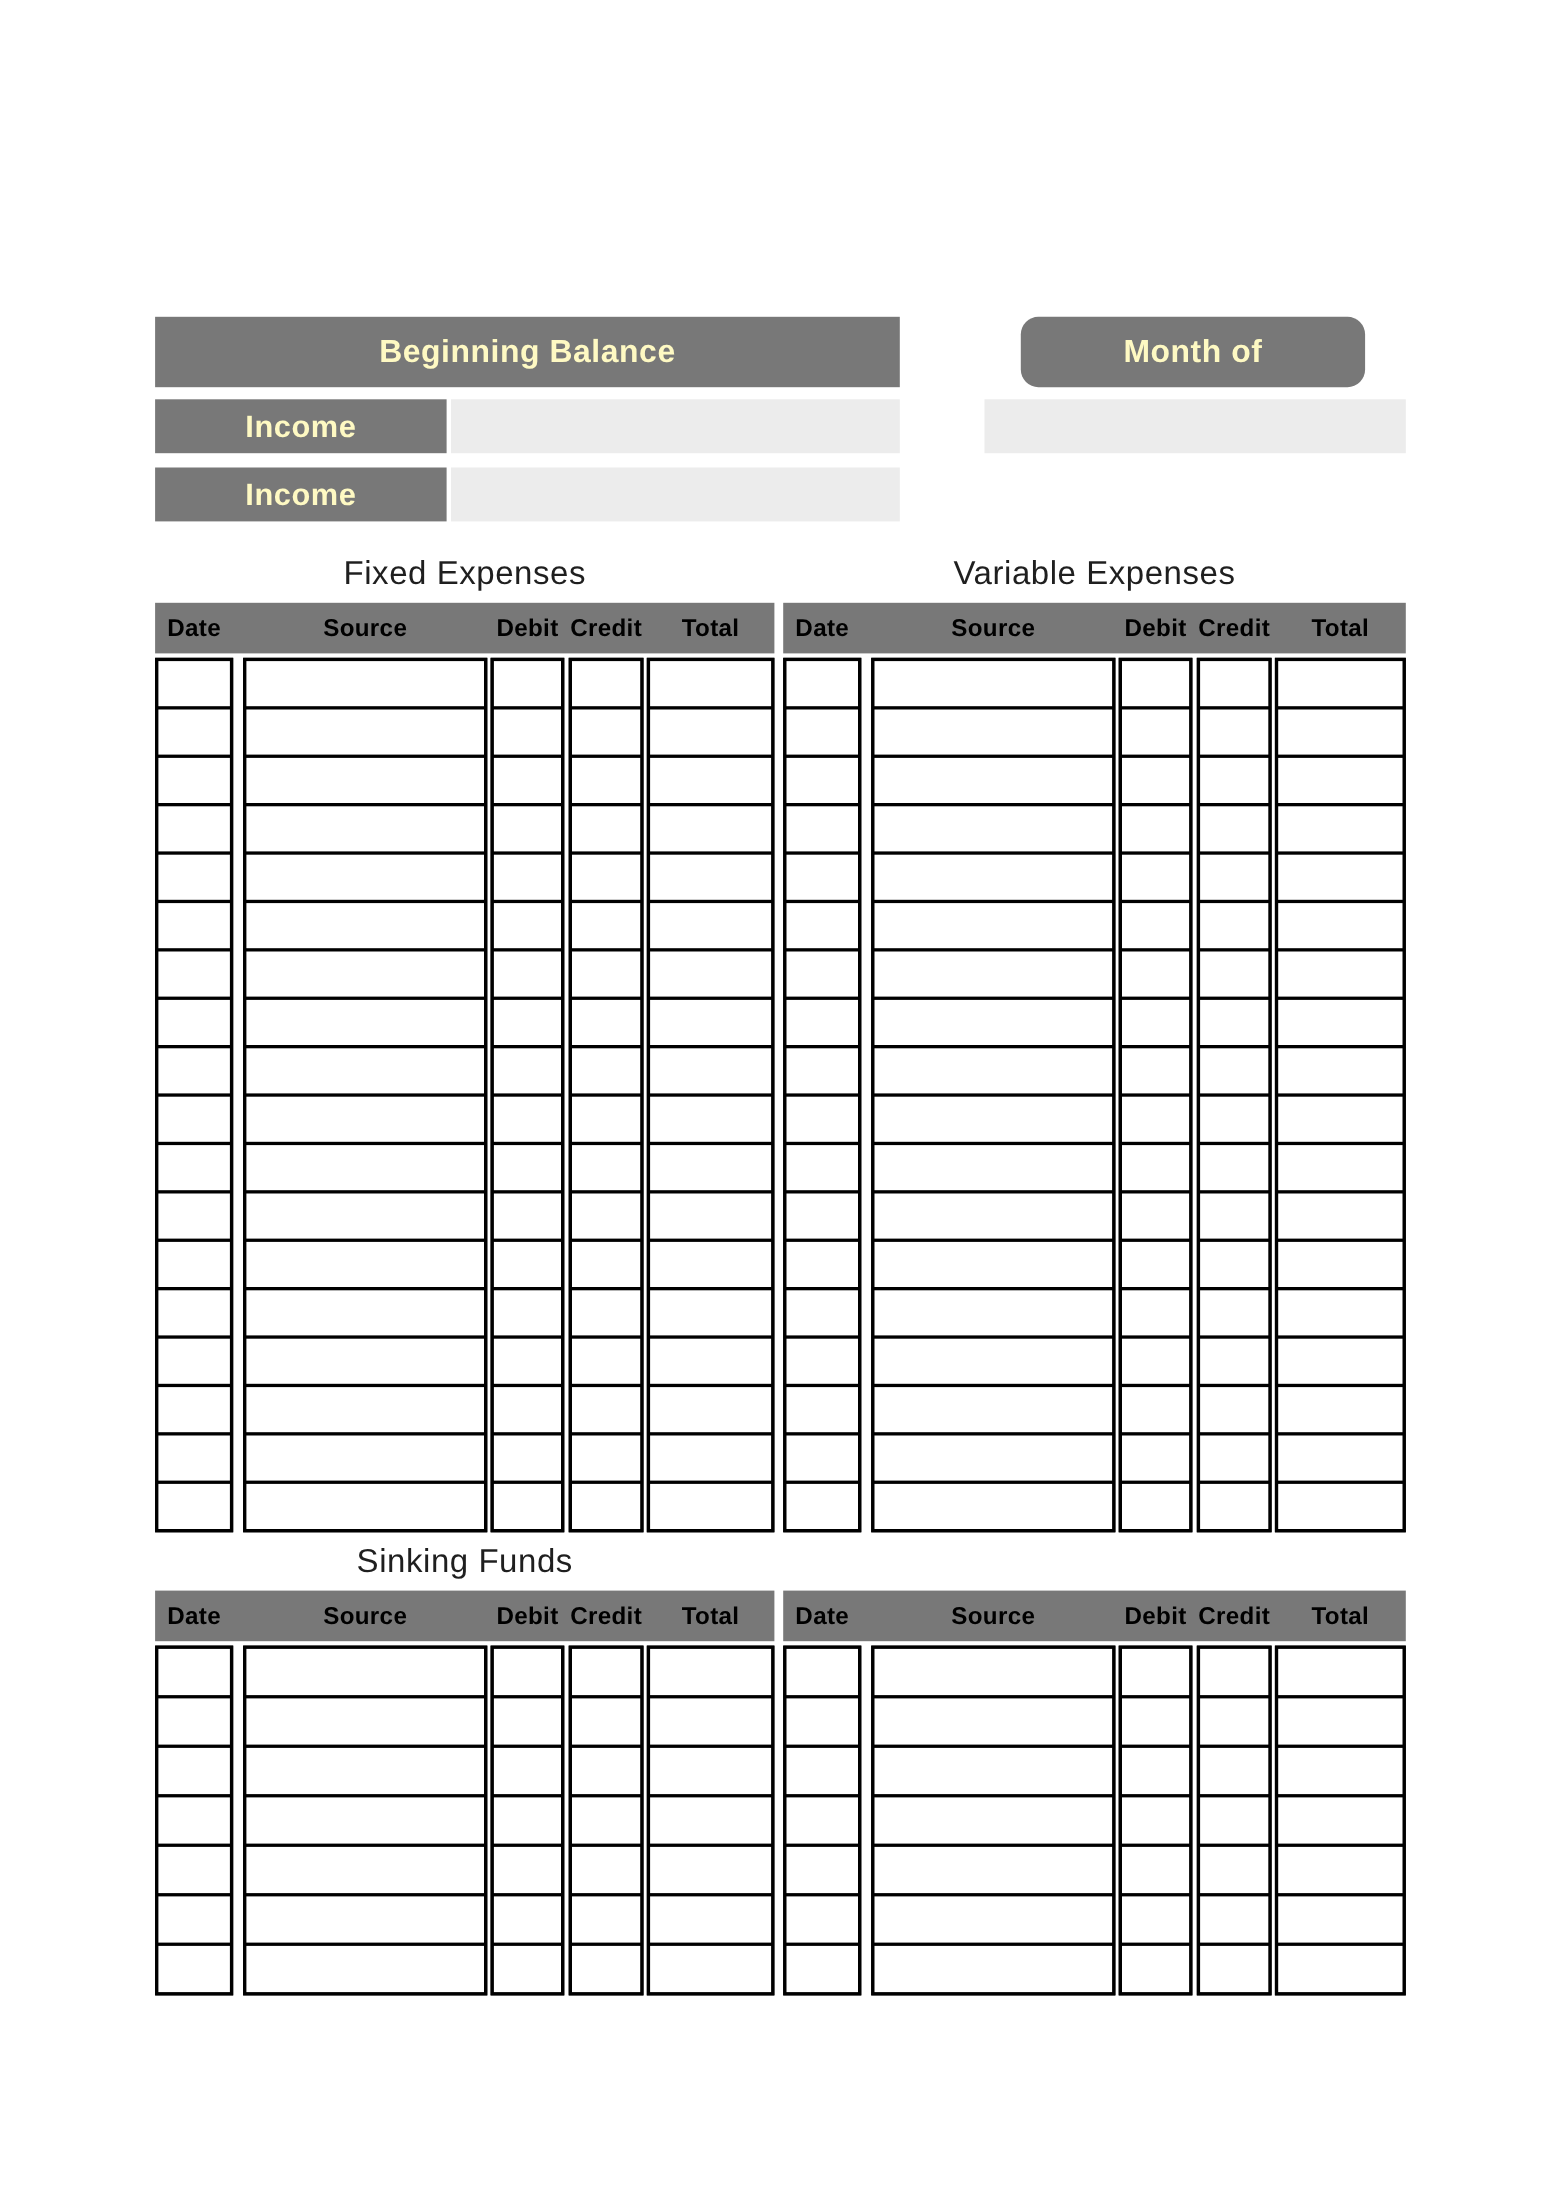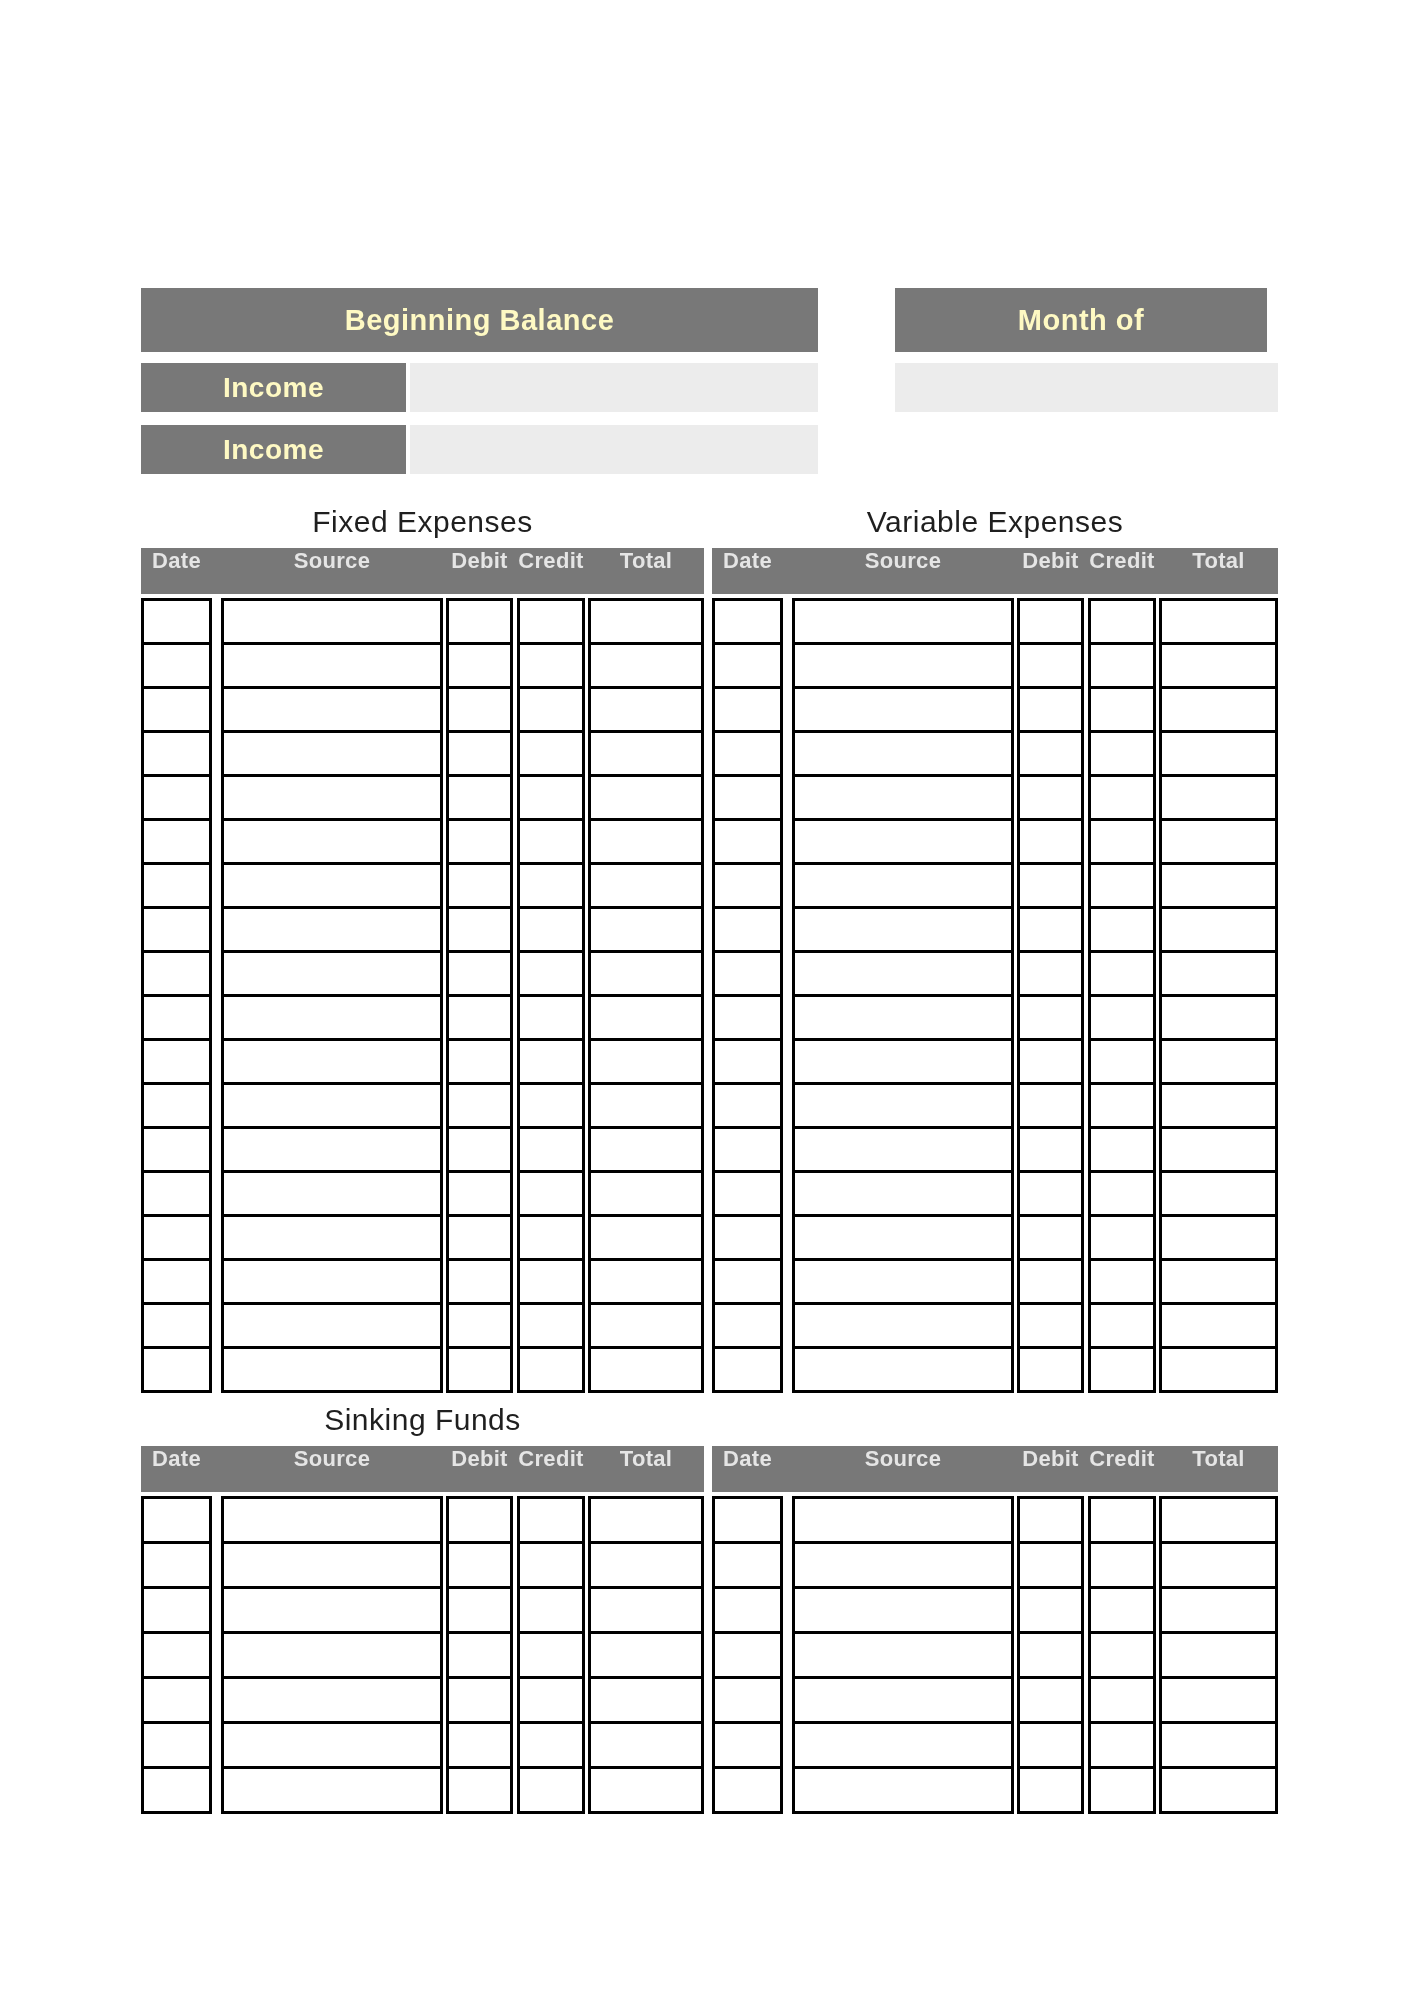--- a/index.html
+++ b/index.html
@@ -31,21 +31,21 @@
     background: #787878;
     color: #fef9c3;
     display: flex;
     align-items: center;
     justify-content: center;
     font-size: 29px;
     font-weight: bold;
     letter-spacing: 0.5px;
   }
   .banner.beginning-balance { left: 141px; top: 288px; width: 677px; }
-  .banner.month-of          { left: 895px; top: 288px; width: 372px; }
+  .banner.month-of          { left: 928px; top: 288px; width: 313px; border-radius: 16px; }
 
   
   .income-label {
     position: absolute;
     left: 141px; width: 265px; height: 49px;
     background: #787878;
     color: #fef9c3;
     display: flex;
     align-items: center;
     justify-content: center;
@@ -82,22 +82,22 @@
   .xtable { position: absolute; }
   .t-fixed    { left: 141px; top: 548px;  width: 563px; }
   .t-variable { left: 712px; top: 548px;  width: 566px; }
   .t-sinking  { left: 141px; top: 1446px; width: 563px; }
   .t-savings  { left: 712px; top: 1446px; width: 566px; }
 
   .thead {
     height: 46px;
     background: #787878;
     display: flex;
-    align-items: flex-start;
-    color: #e5e5e5;
+    align-items: center;
+    color: #000000;
     font-size: 22px;
     font-weight: bold;
     letter-spacing: 0.3px;
   }
   .thead span { display: block; text-align: center; }
 
   .tbody { margin-top: 4px; display: flex; align-items: flex-start; }
 
   .hc-date,  .col-date   { width: 71px;  flex: 0 0 71px; }
   .hc-source,.col-source { width: 222px; flex: 0 0 222px; margin-left: 9px; }

